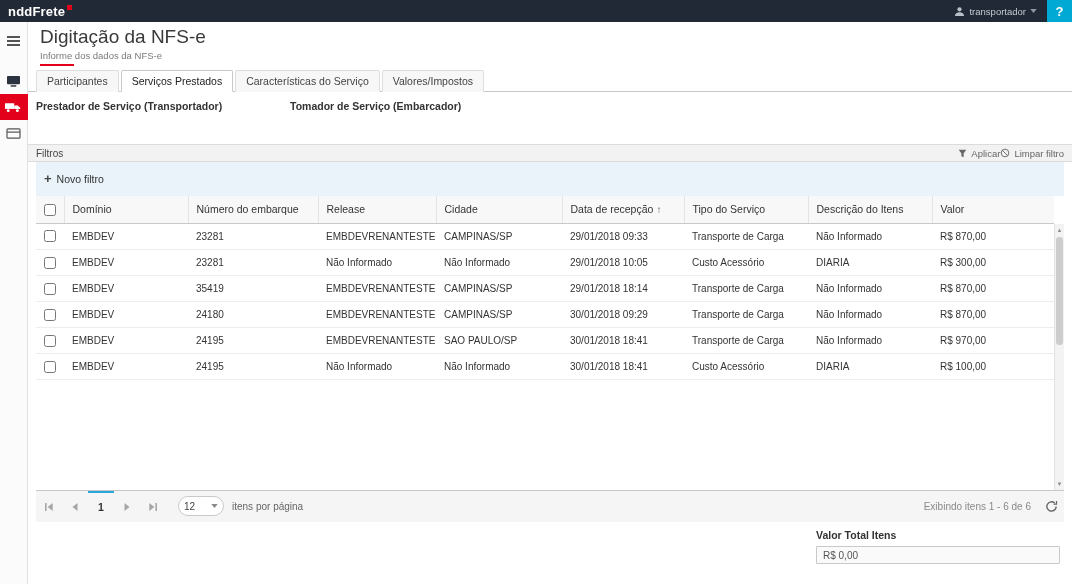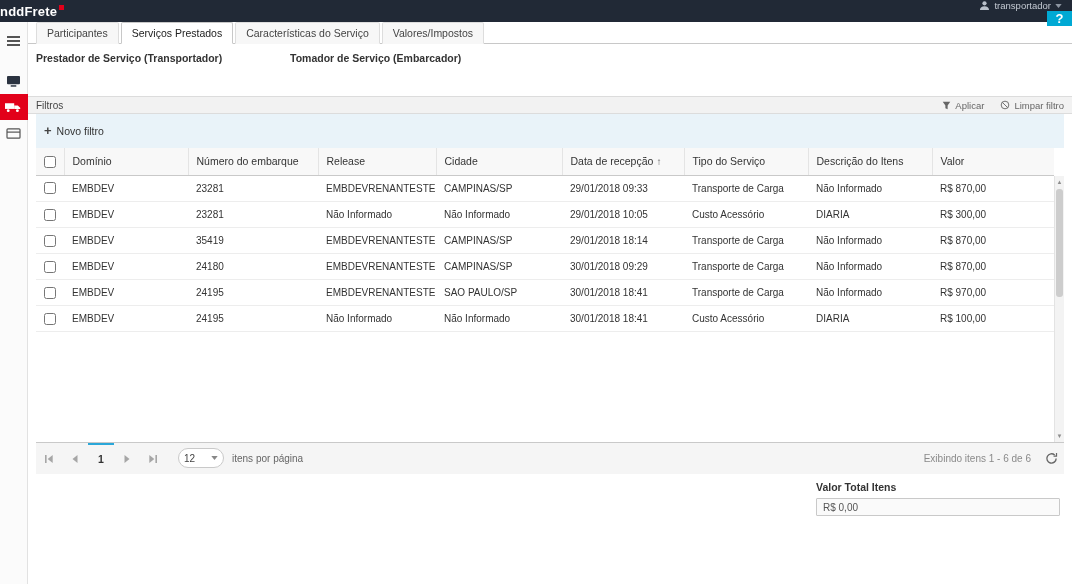--- a/index.html
+++ b/index.html
@@ -1,23 +1,23 @@
 <!DOCTYPE html>
 <html><head>
 <meta charset="utf-8">
 <style>
   * { box-sizing: border-box; margin: 0; padding: 0; }
   html, body { width: 1072px; height: 584px; overflow: hidden; }
   body { font-family: "Liberation Sans", "DejaVu Sans", sans-serif; background: #fff; color: #333; }
 
   
   .topbar { height: 22px; background: #212936; display: flex; align-items: center; }
-  .logo { display: flex; align-items: flex-start; color: #fff; font-size: 13px; font-weight: bold; letter-spacing: .2px; cursor: default; }
+  .logo { margin-left: 8px; display: flex; align-items: flex-start; color: #fff; font-size: 13px; font-weight: bold; letter-spacing: .2px; cursor: default; }
   .logo-sq { width: 5px; height: 5px; background: #e2001a; margin-left: 2px; margin-top: 1px; }
-  .topbar-right { margin-left: auto; display: flex; align-items: flex-end; height: 100%; flex-direction: column; }
+  .topbar-right { margin-left: auto; display: flex; align-items: center; height: 100%; }
   .user-menu { display: flex; align-items: center; gap: 4px; font-size: 9.5px; color: #c4cad3; padding: 0 10px; height: 100%; }
   .help-btn { width: 25px; height: 22px; background: #00a9d4; color: #fff; font-weight: bold; font-size: 13px; display: flex; align-items: center; justify-content: center; border: none; cursor: pointer; }
 
   
   .body { display: flex; height: 562px; }
   .sidebar { width: 28px; background: #fbfbfb; border-right: 1px solid #e2e2e2; display: flex; flex-direction: column; align-items: center; }
   .sb-item { width: 28px; height: 26px; display: flex; align-items: center; justify-content: center; cursor: pointer; }
   .sb-item.menu { margin-top: 6px; margin-bottom: 14px; }
   .sb-item.active { background: #e2001a; }
   .bars { width: 13px; display: flex; flex-direction: column; gap: 2px; }
@@ -36,21 +36,21 @@
   .tab.active { background: #fff; border-color: #c8c8c8; border-bottom-color: #fff; color: #222; }
 
   .tab-content { height: 52px; padding: 8px 8px 0 8px; }
   .panel-labels { display: flex; }
   .panel-label { font-size: 10.5px; font-weight: bold; color: #333; }
   .panel-label.first { width: 254px; }
 
   
   .filters-bar { height: 18px; background: #f2f2f2; border-top: 1px solid #dcdcdc; border-bottom: 1px solid #dcdcdc; display: flex; align-items: center; padding: 0 8px; }
   .filters-title { font-size: 10px; color: #444; }
-  .filters-actions { margin-left: auto; display: flex; align-items: center; gap: 16px; }
+  .filters-actions { margin-left: auto; display: flex; align-items: center; }
   .filter-action { display: flex; align-items: center; gap: 4px; font-size: 9.5px; color: #666; cursor: pointer; }
 
   
   .grid-section { margin: 0 8px; }
   .toolbar { height: 34px; background: #e9f3f9; display: flex; align-items: center; padding-left: 8px; }
   .new-group { display: flex; align-items: center; gap: 5px; cursor: pointer; background: transparent; border: none; font-family: inherit; }
   .plus { font-size: 13px; font-weight: bold; color: #444; line-height: 10px; }
   .new-group-label { font-size: 10.5px; color: #333; }
 
   
@@ -146,20 +146,25 @@
       <span>
         <svg width="15" height="13" viewBox="0 0 16 14" fill="none" stroke="#555" stroke-width="1.3">
             <rect x="1" y="2" width="14" height="10" rx="1"></rect>
             <path d="M1 5.5h14"></path>
           </svg>
       </span>
     </div>
   </div>
 
   <div class="main">
+    <div class="page-header">
+      <div class="page-title">Digitação da NFS-e</div>
+      <div class="page-sub">Informe dos dados da NFS-e</div>
+      <div class="accent-bar"></div>
+    </div>
 
     <div class="tabstrip">
       <div class="tab">Participantes</div>
       <div class="tab active">Serviços Prestados</div>
       <div class="tab">Características do Serviço</div>
       <div class="tab">Valores/Impostos</div>
     </div>
 
     <div class="tab-content">
       <div class="panel-labels">

